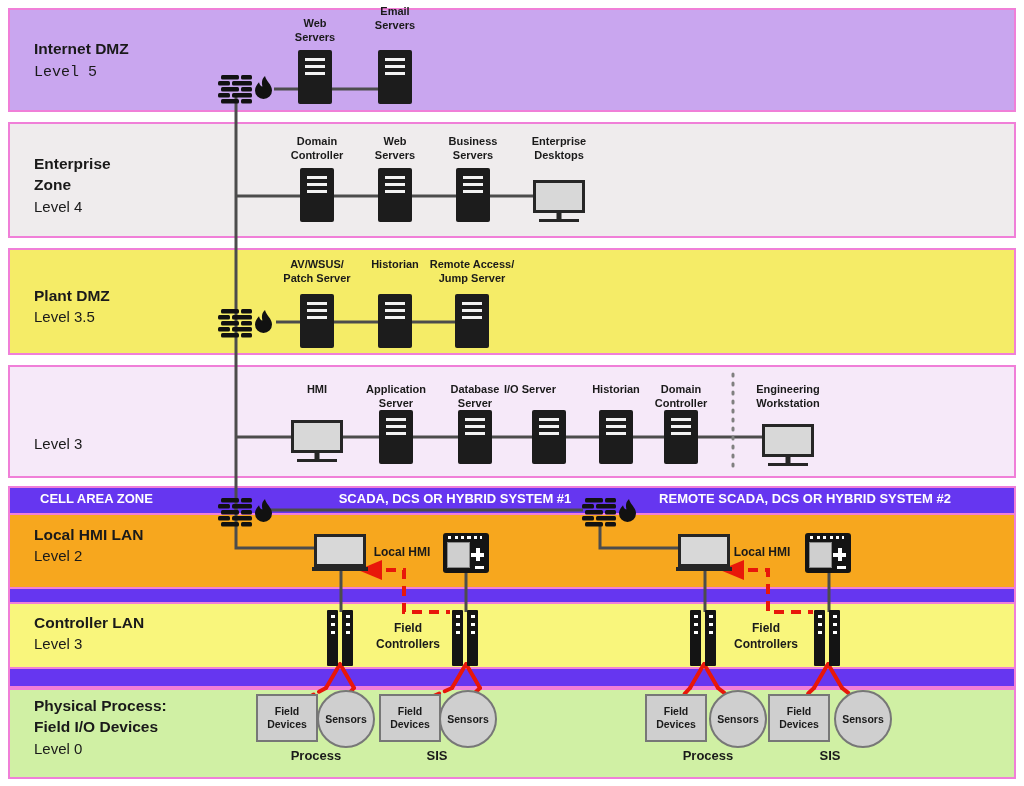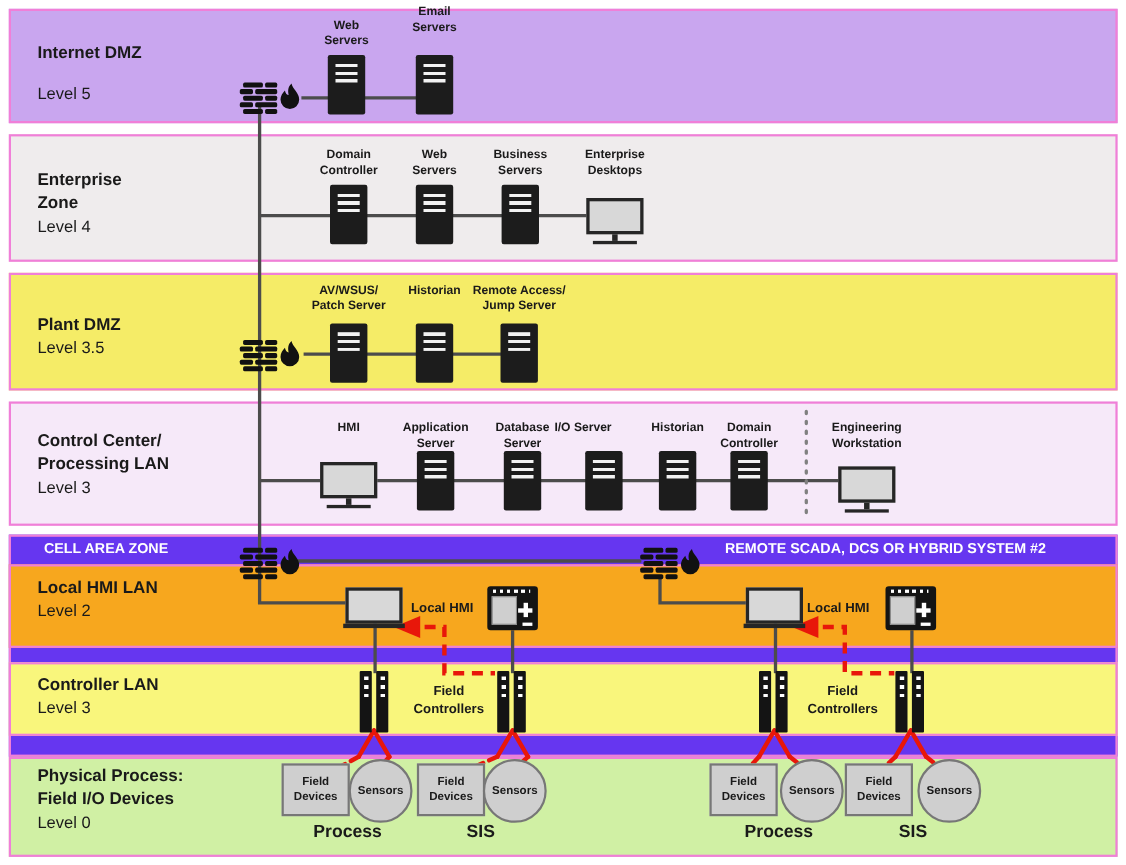--- a/index.html
+++ b/index.html
@@ -37,21 +37,21 @@
           background:repeating-linear-gradient(#fff 0 3px,transparent 3px 8px);}
   .fdbox{position:absolute;width:58px;height:44px;background:#cfcfcf;border:2px solid #777;
           display:flex;align-items:center;justify-content:center;z-index:2;}
   .fdbox span{font-size:10.5px;font-weight:700;text-align:center;line-height:1.2;white-space:pre-line;}
   .sensor{position:absolute;width:54px;height:54px;border-radius:50%;background:#cfcfcf;border:2px solid #777;
           display:flex;align-items:center;justify-content:center;z-index:2;}
   .sensor span{font-size:10.5px;font-weight:700;}
   .hmilabel{position:absolute;transform:translateX(-50%);font-size:12px;font-weight:700;white-space:nowrap;z-index:2;}
   .fclabel{position:absolute;transform:translateX(-50%);font-size:12px;font-weight:700;
           text-align:center;white-space:pre-line;line-height:1.35;z-index:2;}
-  .plabel{position:absolute;transform:translateX(-50%);font-size:16px;font-weight:700;z-index:2;}
+  .plabel{position:absolute;transform:translateX(-50%);font-size:13px;font-weight:700;z-index:2;}
 </style>
 </head>
 <body>
 
 <div class="canvas">
 
   <div class="band" style="top:8px;height:104px;background:#c9a6ef;"></div>
   <div class="band" style="top:122px;height:116px;background:#efeced;"></div>
   <div class="band" style="top:248px;height:107px;background:#f5ec67;"></div>
   <div class="band" style="top:365px;height:113px;background:#f6e9f9;"></div>
@@ -112,38 +112,37 @@
     <polygon points="358,570 382,560 382,580" fill="#e8170a"></polygon>
     <polygon points="720,570 744,560 744,580" fill="#e8170a"></polygon>
 
     <use href="#firewall" x="217" y="74" width="62" height="34"></use>
     <use href="#firewall" x="217" y="308" width="62" height="34"></use>
     <use href="#firewall" x="217" y="497" width="62" height="34"></use>
     <use href="#firewall" x="581" y="497" width="62" height="34"></use>
   </svg>
 
   <div class="zname" style="top:38px;">Internet DMZ</div>
-  <div class="zlevel" style="top:76px;">Level 5</div>
+  <div class="zlevel" style="top:63px;font-family:Liberation Mono, monospace;">Level 5</div>
   <div class="zname" style="top:153px;">Enterprise
 Zone</div>
   <div class="zlevel" style="top:197px;">Level 4</div>
   <div class="zname" style="top:285px;">Plant DMZ</div>
   <div class="zlevel" style="top:307px;">Level 3.5</div>
-  <div class="zname" style="top:390px;">Control Center/
-Processing LAN</div>
   <div class="zlevel" style="top:434px;">Level 3</div>
   <div class="zname" style="top:524px;">Local HMI LAN</div>
   <div class="zlevel" style="top:546px;">Level 2</div>
   <div class="zname" style="top:612px;">Controller LAN</div>
   <div class="zlevel" style="top:634px;">Level 3</div>
   <div class="zname" style="top:695px;">Physical Process:
 Field I/O Devices</div>
   <div class="zlevel" style="top:739px;">Level 0</div>
 
   <div class="celllabel" style="left:40px;top:491px;">CELL AREA ZONE</div>
+  <div class="celllabel centered" style="left:455px;top:491px;">SCADA, DCS OR HYBRID SYSTEM #1</div>
   <div class="celllabel centered" style="left:805px;top:491px;">REMOTE SCADA, DCS OR HYBRID SYSTEM #2</div>
 
   <div class="dlabel" style="left:315px;top:16px;">Web
 Servers</div>
   <div class="dlabel" style="left:395px;top:4px;">Email
 Servers</div>
   <div class="server" style="left:298px;top:50px;"></div>
   <div class="server" style="left:378px;top:50px;"></div>
 
   <div class="dlabel" style="left:317px;top:134px;">Domain

